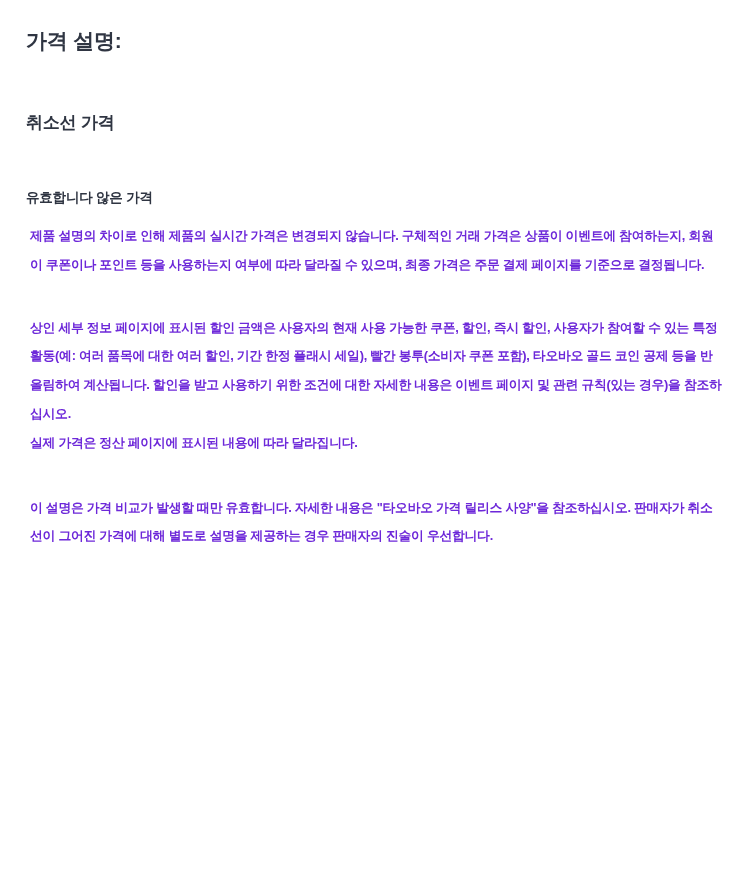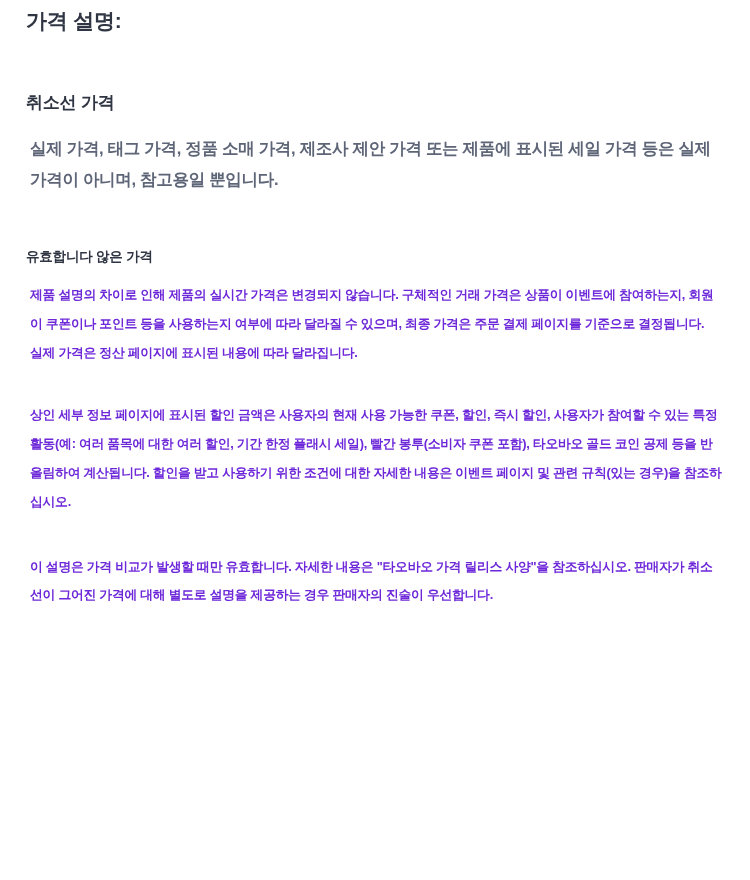--- a/index.html
+++ b/index.html
@@ -12,21 +12,21 @@
     height: 880px;
     background: #ffffff;
     font-family: "Liberation Sans", "DejaVu Sans", sans-serif;
     color: #5a6275;
     overflow: hidden;
   }
   .page {
     width: 750px;
     height: 812px;
     box-sizing: border-box;
-    padding: 6px 26px 0 26px;
+    padding: 26px 26px 0 26px;
     position: relative;
   }
   .doc-title {
     font-size: 21px;
     font-weight: bold;
     color: #2f3542;
     letter-spacing: -0.2px;
     margin: 0 0 0 0;
     line-height: 1.4;
   }
@@ -77,25 +77,24 @@
 </style>
 </head>
 <body>
 
 <div class="page">
 
   <h1 class="doc-title">가격 설명:</h1>
 
   <h2 class="section-heading-main">취소선 가격</h2>
 
-  <p class="lead-paragraph">실제 가격, 태그 가격, 정품 소매 가격, 제조사 제안 가격 또는 제품에 표시된 세일 가격 등은 실제 가격이 아니며, 참고용일 뿐입니다.</p>
 
   <h3 class="section-heading-sub">유효합니다 않은 가격</h3>
 
   <p class="body-paragraph indent-1">제품 설명의 차이로 인해 제품의 실시간 가격은 변경되지 않습니다. 구체적인 거래 가격은 상품이 이벤트에 참여하는지, 회원이 쿠폰이나 포인트 등을 사용하는지 여부에 따라 달라질 수 있으며, 최종 가격은 주문 결제 페이지를 기준으로 결정됩니다.</p>
 
+  <p class="body-paragraph indent-1 gap-large">상인 세부 정보 페이지에 표시된 할인 금액은 사용자의 현재 사용 가능한 쿠폰, 할인, 즉시 할인, 사용자가 참여할 수 있는 특정 활동(예: 여러 품목에 대한 여러 할인, 기간 한정 플래시 세일), 빨간 봉투(소비자 쿠폰 포함), 타오바오 골드 코인 공제 등을 반올림하여 계산됩니다. 할인을 받고 사용하기 위한 조건에 대한 자세한 내용은 이벤트 페이지 및 관련 규칙(있는 경우)을 참조하십시오.</p>
+
   <p class="body-paragraph indent-1 tight">실제 가격은 정산 페이지에 표시된 내용에 따라 달라집니다.</p>
-
-  <p class="body-paragraph indent-1 gap-large">상인 세부 정보 페이지에 표시된 할인 금액은 사용자의 현재 사용 가능한 쿠폰, 할인, 즉시 할인, 사용자가 참여할 수 있는 특정 활동(예: 여러 품목에 대한 여러 할인, 기간 한정 플래시 세일), 빨간 봉투(소비자 쿠폰 포함), 타오바오 골드 코인 공제 등을 반올림하여 계산됩니다. 할인을 받고 사용하기 위한 조건에 대한 자세한 내용은 이벤트 페이지 및 관련 규칙(있는 경우)을 참조하십시오.</p>
 
   <p class="body-paragraph indent-1 gap-xl">이 설명은 가격 비교가 발생할 때만 유효합니다. 자세한 내용은 "타오바오 가격 릴리스 사양"을 참조하십시오. 판매자가 취소선이 그어진 가격에 대해 별도로 설명을 제공하는 경우 판매자의 진술이 우선합니다.</p>
 
 </div>
 
 </body></html>

